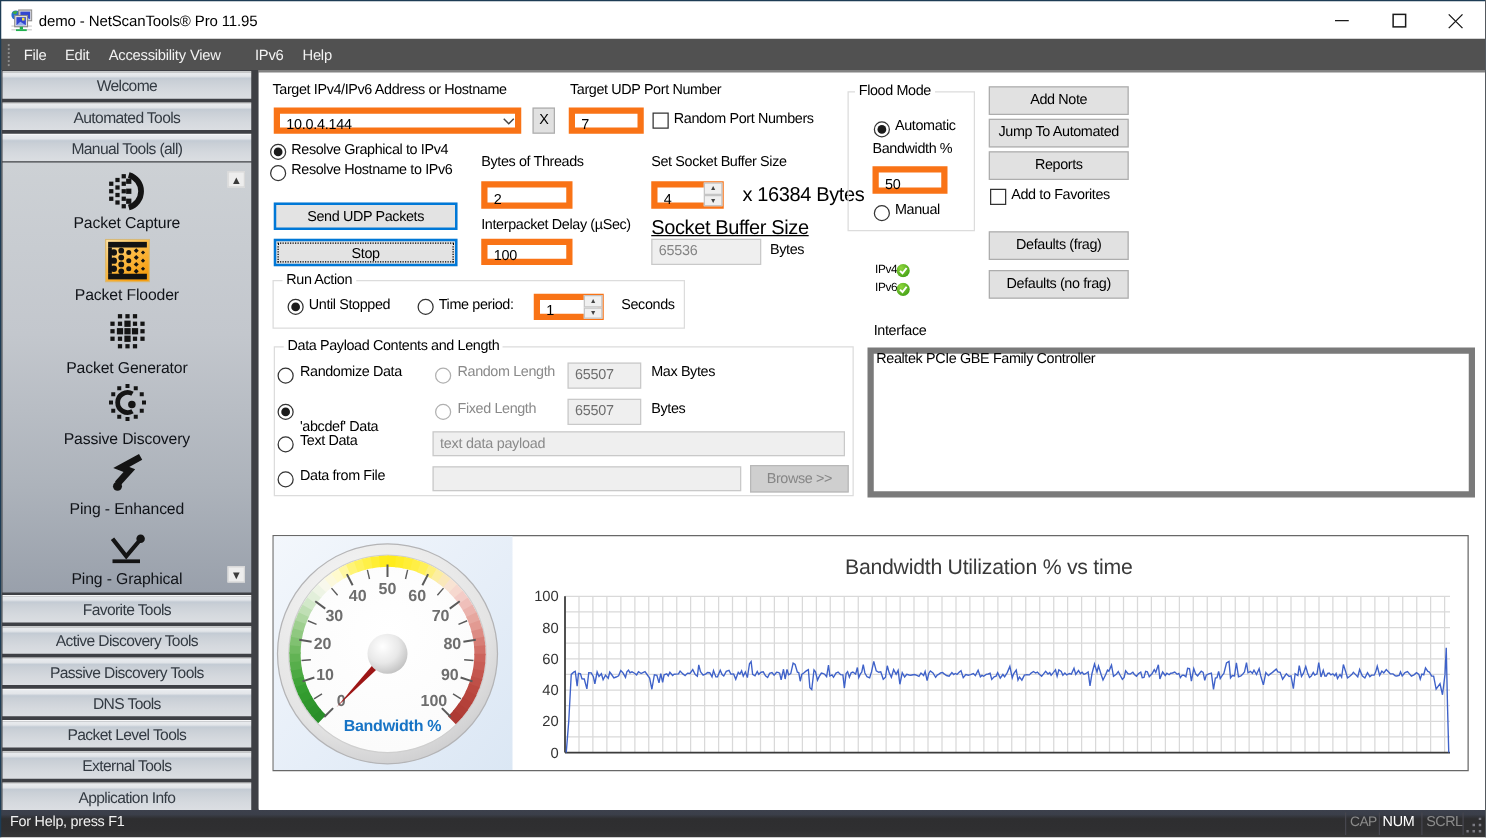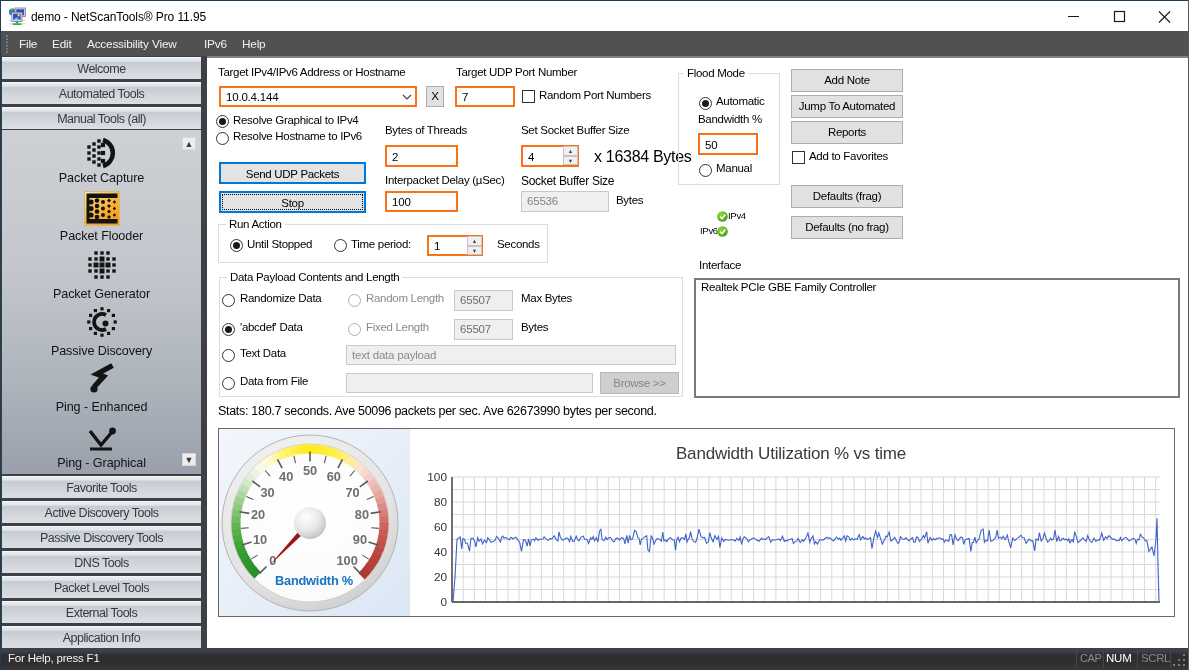--- a/index.html
+++ b/index.html
@@ -19,21 +19,21 @@
   border-top:1px solid #f6f7f8; }
 #iconpanel { position:absolute; left:1px; top:130px; width:199px; height:344px;
   background:linear-gradient(180deg,#cdd1d5 0%,#c3c7cd 40%,#adb3bb 75%,#99a0ab 100%); }
 .ticon { position:absolute; left:0; width:199px; text-align:center; }
 .tlab { position:absolute; left:0; width:199px; text-align:center; font-size:12.6px; letter-spacing:-0.1px; color:#101318; }
 .sarrow { position:absolute; left:180px; width:14px; height:13px; border:1px solid #d8d8d8;
   background:#ededed; text-align:center; line-height:12px;
   font-size:9px; color:#3a3a3a; }
 #main { position:absolute; left:207px; top:58px; width:979px; height:589px; background:#fff; }
 .lab { position:absolute; white-space:nowrap; letter-spacing:-0.3px; }
-.tb { position:absolute; background:#fff; border:2px solid #f97316; font-size:11.5px; letter-spacing:-0.2px; }
+.tb { position:absolute; background:#fff; border:5px solid #f97316; font-size:11.5px; letter-spacing:-0.2px; }
 .tb.dis { background:#efefef; border:1px solid #c9c9c9; }
 .radio { position:absolute; width:13px; height:13px; border:1px solid #333; border-radius:50%;
   background:#fff; }
 .rdot { position:absolute; left:2px; top:2px; width:7px; height:7px; border-radius:50%; }
 .cbox { position:absolute; width:13px; height:13px; border:1px solid #333; background:#fff; }
 .btn { position:absolute; background:#e1e1e1; border:1px solid #adadad; text-align:center;
   font-size:11.5px; letter-spacing:-0.3px; color:#000; }
 .btnb { position:absolute; background:#e3e3e3; border:2px solid #0078d7; text-align:center;
   font-size:11.5px; letter-spacing:-0.3px; color:#000; }
 .btnfoc { position:absolute; background:#e3e3e3; border:2px solid #0078d7; text-align:center;
@@ -246,21 +246,21 @@
 <div class="lab" style="left:521px;top:124px;font-size:11.5px;color:#000;">Set Socket Buffer Size</div>
 <div class="tb" style="left:385px;top:145px;width:73px;height:22px;line-height:20px;padding-left:5px;color:#000">2</div>
 <div class="tb" style="left:521px;top:145px;width:58px;height:22px;line-height:20px;padding-left:5px;color:#000">4</div>
 <span class="spin" style="left:563px;top:146px">
       <span class="sp su">▲</span>
       <span class="sp sd">▼</span>
     </span>
 <div class="lab" style="left:594px;top:148px;font-size:16px;color:#000;">x 16384 Bytes</div>
 <div class="btnb" style="left:219px;top:162px;width:147px;height:22px;line-height:20px">Send UDP Packets</div>
 <div class="lab" style="left:385px;top:174px;font-size:11.5px;color:#000;">Interpacket Delay (µSec)</div>
-<div class="lab" style="left:521px;top:174px;font-size:12px;color:#000;">Socket Buffer Size</div>
+<div class="lab" style="left:521px;top:174px;font-size:16px;color:#000;text-decoration:underline;">Socket Buffer Size</div>
 <div class="tb" style="left:385px;top:191px;width:73px;height:21px;line-height:19px;padding-left:5px;color:#000">100</div>
 <div class="tb dis" style="left:521px;top:191px;width:88px;height:21px;line-height:19px;padding-left:5px;color:#848484">65536</div>
 <div class="lab" style="left:616px;top:194px;font-size:11.5px;color:#000;">Bytes</div>
 <div class="btnfoc" style="left:219px;top:191px;width:147px;height:22px;line-height:20px">Stop</div>
 
 <div class="grp" style="left:218px;top:224px;width:330px;height:39px"></div>
 <div class="grplab" style="left:226px;top:218px">Run Action</div>
 <span class="radio" style="left:229.5px;top:239.0px;border-color:#333">
       <span class="rdot" style="background:#1a1a1a"></span>
     </span>
@@ -285,21 +285,21 @@
 <span class="radio" style="left:698.5px;top:163.5px;border-color:#333"></span>
 <div class="lab" style="left:716px;top:162px;font-size:11.5px;color:#000;">Manual</div>
 
 <div class="btn" style="left:791px;top:69px;width:112px;height:23px;line-height:21px">Add Note</div>
 <div class="btn" style="left:791px;top:95px;width:112px;height:23px;line-height:21px">Jump To Automated</div>
 <div class="btn" style="left:791px;top:121px;width:112px;height:23px;line-height:21px">Reports</div>
 <span class="cbox" style="left:792px;top:151px"></span>
 <div class="lab" style="left:809px;top:150px;font-size:11.5px;color:#000;">Add to Favorites</div>
 <div class="btn" style="left:791px;top:185px;width:112px;height:23px;line-height:21px">Defaults (frag)</div>
 <div class="btn" style="left:791px;top:216px;width:112px;height:23px;line-height:21px">Defaults (no frag)</div>
-<div class="lab" style="left:700px;top:210px;font-size:9.5px;color:#000;margin-left:28px;">IPv4</div>
+<div class="lab" style="left:700px;top:210px;font-size:9.5px;color:#000;">IPv4</div>
     <span class="abs" style="left:717px;top:211px">
       <svg width="11" height="11" viewBox="0 0 11 11" style="display:block">
 <defs>
           <radialGradient id="gc" cx="35%" cy="30%" r="80%">
             <stop offset="0%" stop-color="#8fd63c"></stop>
             <stop offset="100%" stop-color="#3f9e14"></stop>
           </radialGradient>
         </defs>
 <circle cx="5.5" cy="5.5" r="5.3" fill="url(#gc)"></circle>
 <path d="M3 5.7 L5 7.6 L8.3 3.4" stroke="#fff" stroke-width="1.6" fill="none"></path>
@@ -327,34 +327,33 @@
 <div class="grplab" style="left:227px;top:271px">Data Payload Contents and Length</div>
 <span class="radio" style="left:221.5px;top:293.5px;border-color:#333"></span>
 <div class="lab" style="left:240px;top:292px;font-size:11.5px;color:#000;">Randomize Data</div>
 <span class="radio" style="left:347.5px;top:293.5px;border-color:#b0b0b0"></span>
 <div class="lab" style="left:366px;top:292px;font-size:11.5px;color:#8a8a8a;">Random Length</div>
 <div class="tb dis" style="left:454px;top:290px;width:59px;height:21px;line-height:19px;padding-left:5px;color:#6e6e6e">65507</div>
 <div class="lab" style="left:521px;top:292px;font-size:11.5px;color:#000;">Max Bytes</div>
 <span class="radio" style="left:221.5px;top:322.5px;border-color:#333">
       <span class="rdot" style="background:#1a1a1a"></span>
     </span>
-<div class="lab" style="left:240px;top:321px;font-size:11.5px;color:#000;">'abcdef' Data</div>
+<div class="lab" style="left:240px;top:336px;font-size:11.5px;color:#000;">'abcdef' Data</div>
 <span class="radio" style="left:347.5px;top:322.5px;border-color:#b0b0b0"></span>
 <div class="lab" style="left:366px;top:321px;font-size:11.5px;color:#8a8a8a;">Fixed Length</div>
 <div class="tb dis" style="left:454px;top:319px;width:59px;height:21px;line-height:19px;padding-left:5px;color:#6e6e6e">65507</div>
 <div class="lab" style="left:521px;top:321px;font-size:11.5px;color:#000;">Bytes</div>
 <span class="radio" style="left:221.5px;top:348.5px;border-color:#333"></span>
 <div class="lab" style="left:240px;top:347px;font-size:11.5px;color:#000;">Text Data</div>
 <div class="tb dis" style="left:346px;top:345px;width:330px;height:20px;line-height:18px;padding-left:5px;color:#8a8a8a">text data payload</div>
 <span class="radio" style="left:221.5px;top:376.5px;border-color:#333"></span>
 <div class="lab" style="left:240px;top:375px;font-size:11.5px;color:#000;">Data from File</div>
 <div class="tb dis" style="left:346px;top:373px;width:247px;height:20px;line-height:18px;padding-left:5px;color:#000"></div>
 <div class="btndis" style="left:600px;top:372px;width:79px;height:22px;line-height:20px">Browse &gt;&gt;</div>
 
-<div class="lab" style="left:218px;top:404px;font-size:12.5px;color:#000;">Stats: 180.7 seconds. Ave 50096 packets per sec. Ave 62673990 bytes per second.</div>
 
 <div id="chartpanel">
   <div id="gaugebg"></div>
   <div class="abs" style="left:0px;top:0px"><svg width="190" height="187" viewBox="219 429 190 187">
 <defs>
 <radialGradient id="ringg" cx="40%" cy="30%" r="80%">
   <stop offset="0%" stop-color="#f8f8f8"></stop>
               <stop offset="70%" stop-color="#e4e4e4"></stop>
               <stop offset="100%" stop-color="#c6c6c8"></stop>
 </radialGradient>

